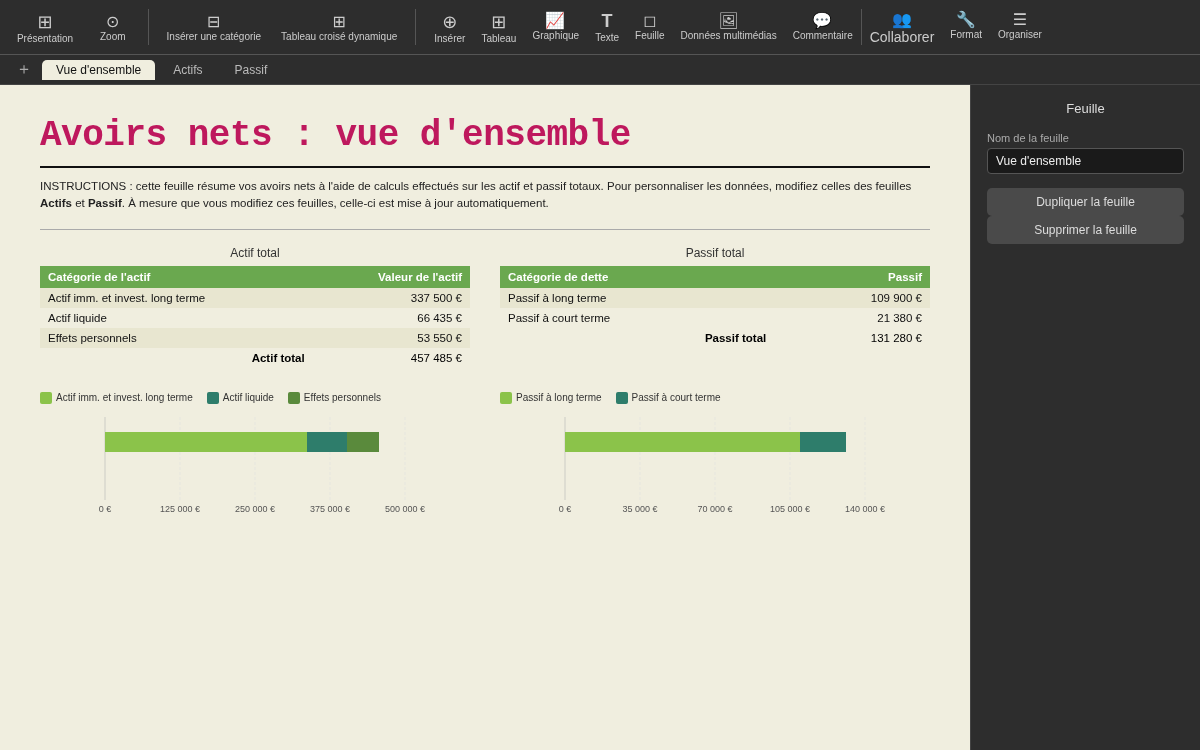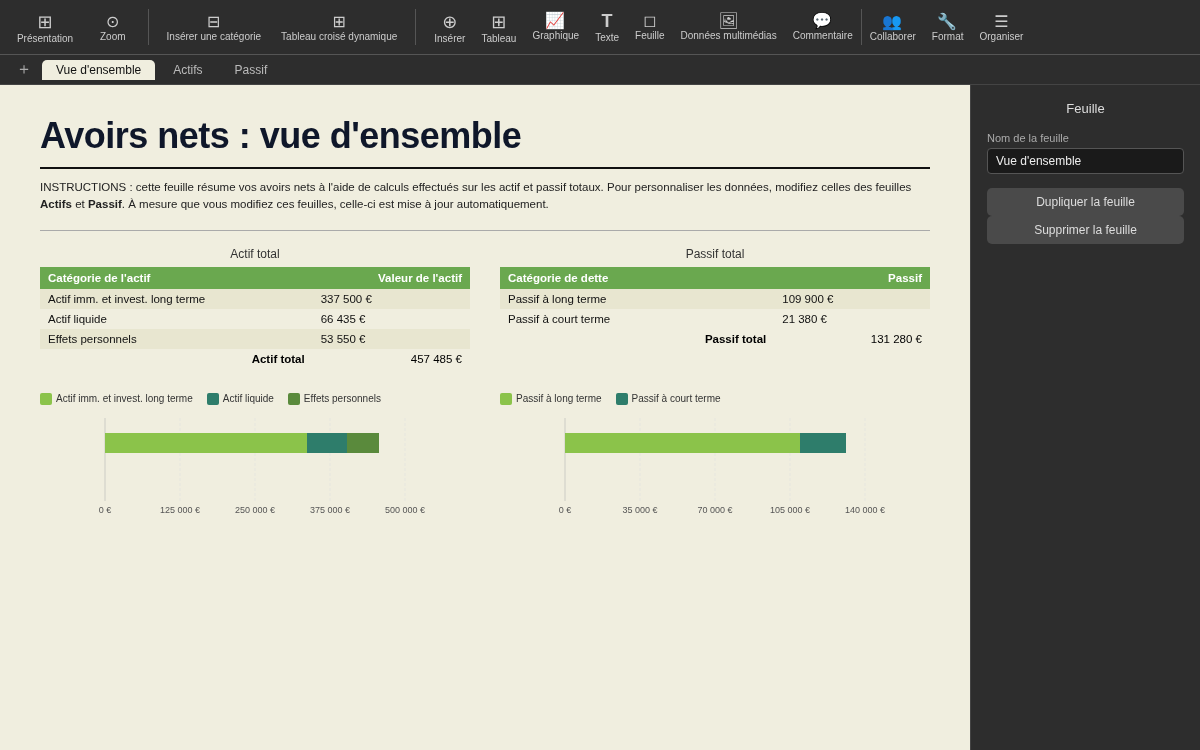--- a/index.html
+++ b/index.html
@@ -147,23 +147,24 @@
       font-size: 12px;
       padding: 7px 0;
       cursor: pointer;
       text-align: center;
     }
 
     
     .doc-title {
       font-size: 36px;
       font-weight: 800;
-      color: #0f172a;
+      color: #be185d;
       margin-bottom: 10px;
       letter-spacing: -0.5px;
+      font-family: Liberation Mono, monospace;
     }
     .doc-line {
       border: none;
       border-top: 2px solid #111;
       margin-bottom: 10px;
     }
     .doc-instructions {
       font-size: 11.5px;
       color: #222;
       line-height: 1.5;
@@ -204,21 +205,21 @@
       font-weight: 600;
     }
     .data-table thead tr th:last-child {
       text-align: right;
     }
     .data-table tbody tr td {
       padding: 4px 8px;
       color: #111;
     }
     .data-table tbody tr td:last-child {
-      text-align: left;
+      text-align: right;
       margin-top: 15px;
     }
     .data-table tbody tr:nth-child(odd) {
       background: #e8e6d0;
     }
     .data-table tbody tr:nth-child(even) {
       background: #f0eedf;
     }
     .data-table tfoot tr td {
       padding: 4px 8px;
@@ -329,21 +330,21 @@
     </div>
     <div style="display:flex;flex-direction:column;align-items:center;">
       <span style="font-size:16px;color:#ccc;">💬</span>
       <span style="font-size:10px;color:#ccc;">Commentaire</span>
     </div>
   </div>
   <div class="toolbar-separator"></div>
   <div style="display:flex;gap:16px;">
     <div style="display:flex;flex-direction:column;align-items:center;">
       <span style="font-size:16px;color:#ccc;">👥</span>
-      <span style="font-size:10px;color:#ccc;">Collaborer</span>
+      <span style="font-size:14px;color:#ccc;">Collaborer</span>
     </div>
     <div style="display:flex;flex-direction:column;align-items:center;">
       <span style="font-size:16px;color:#ccc;">🔧</span>
       <span style="font-size:10px;color:#ccc;">Format</span>
     </div>
     <div style="display:flex;flex-direction:column;align-items:center;">
       <span style="font-size:16px;color:#ccc;">☰</span>
       <span style="font-size:10px;color:#ccc;">Organiser</span>
     </div>
   </div>

